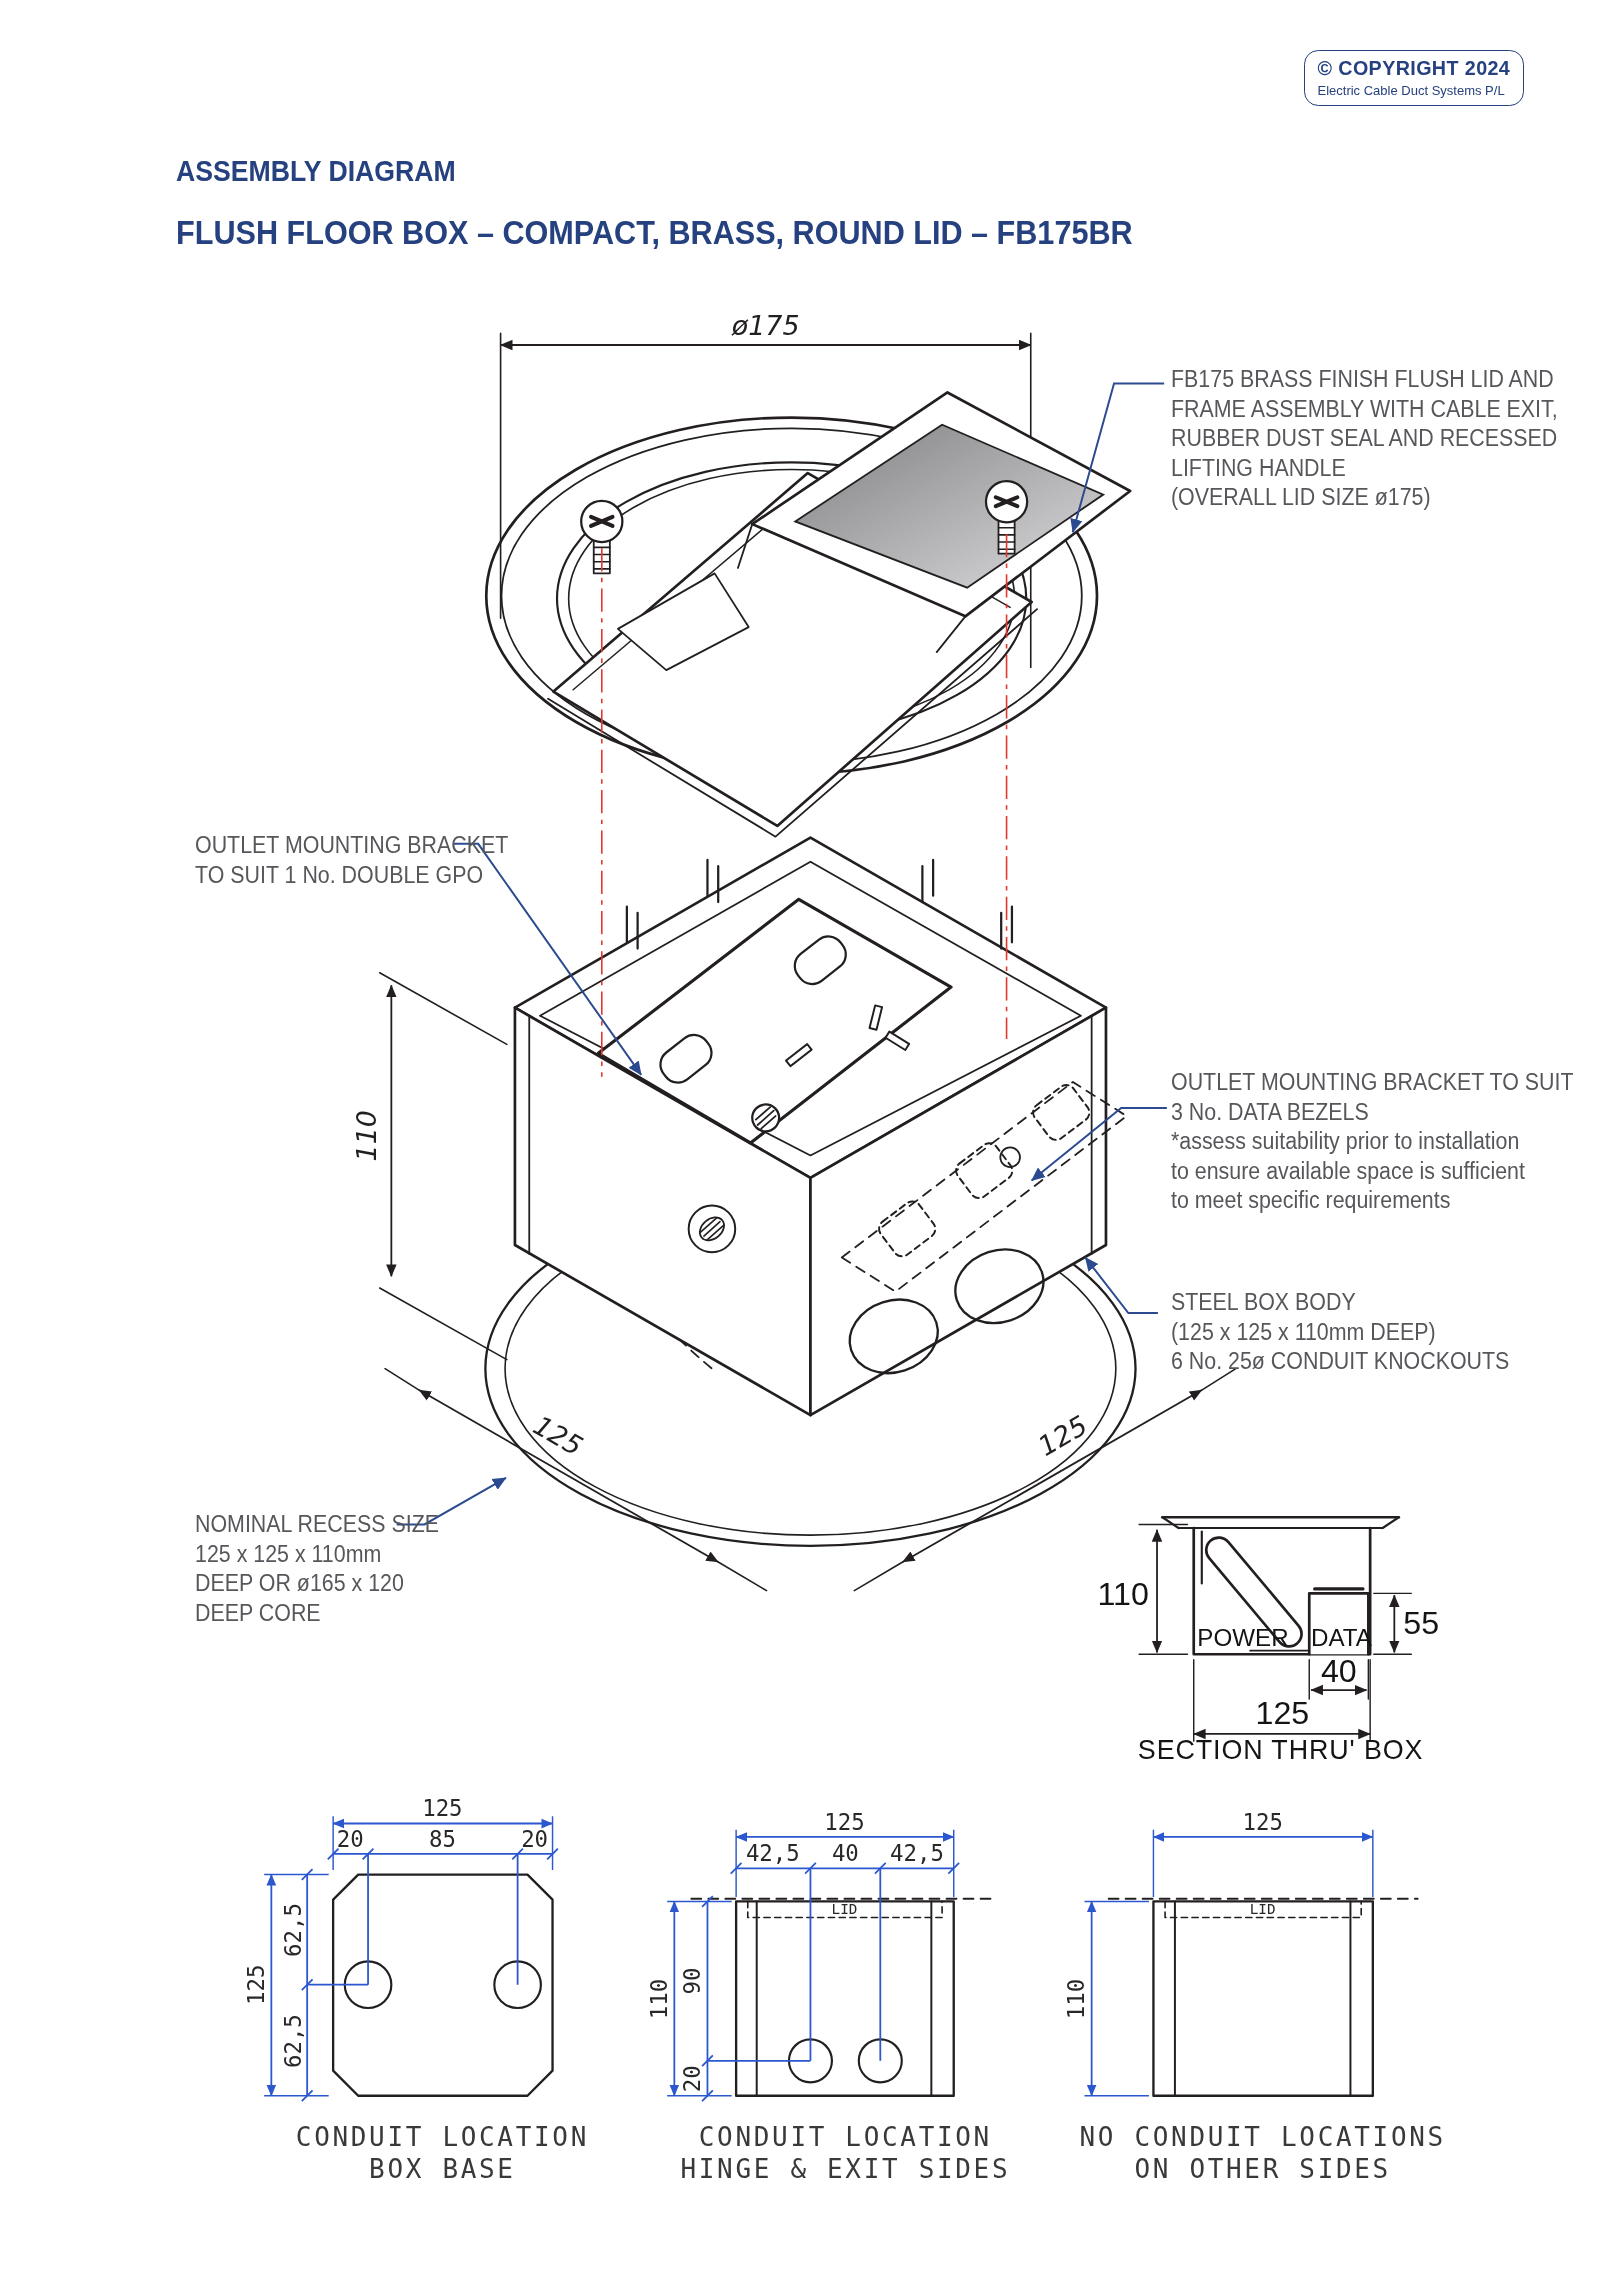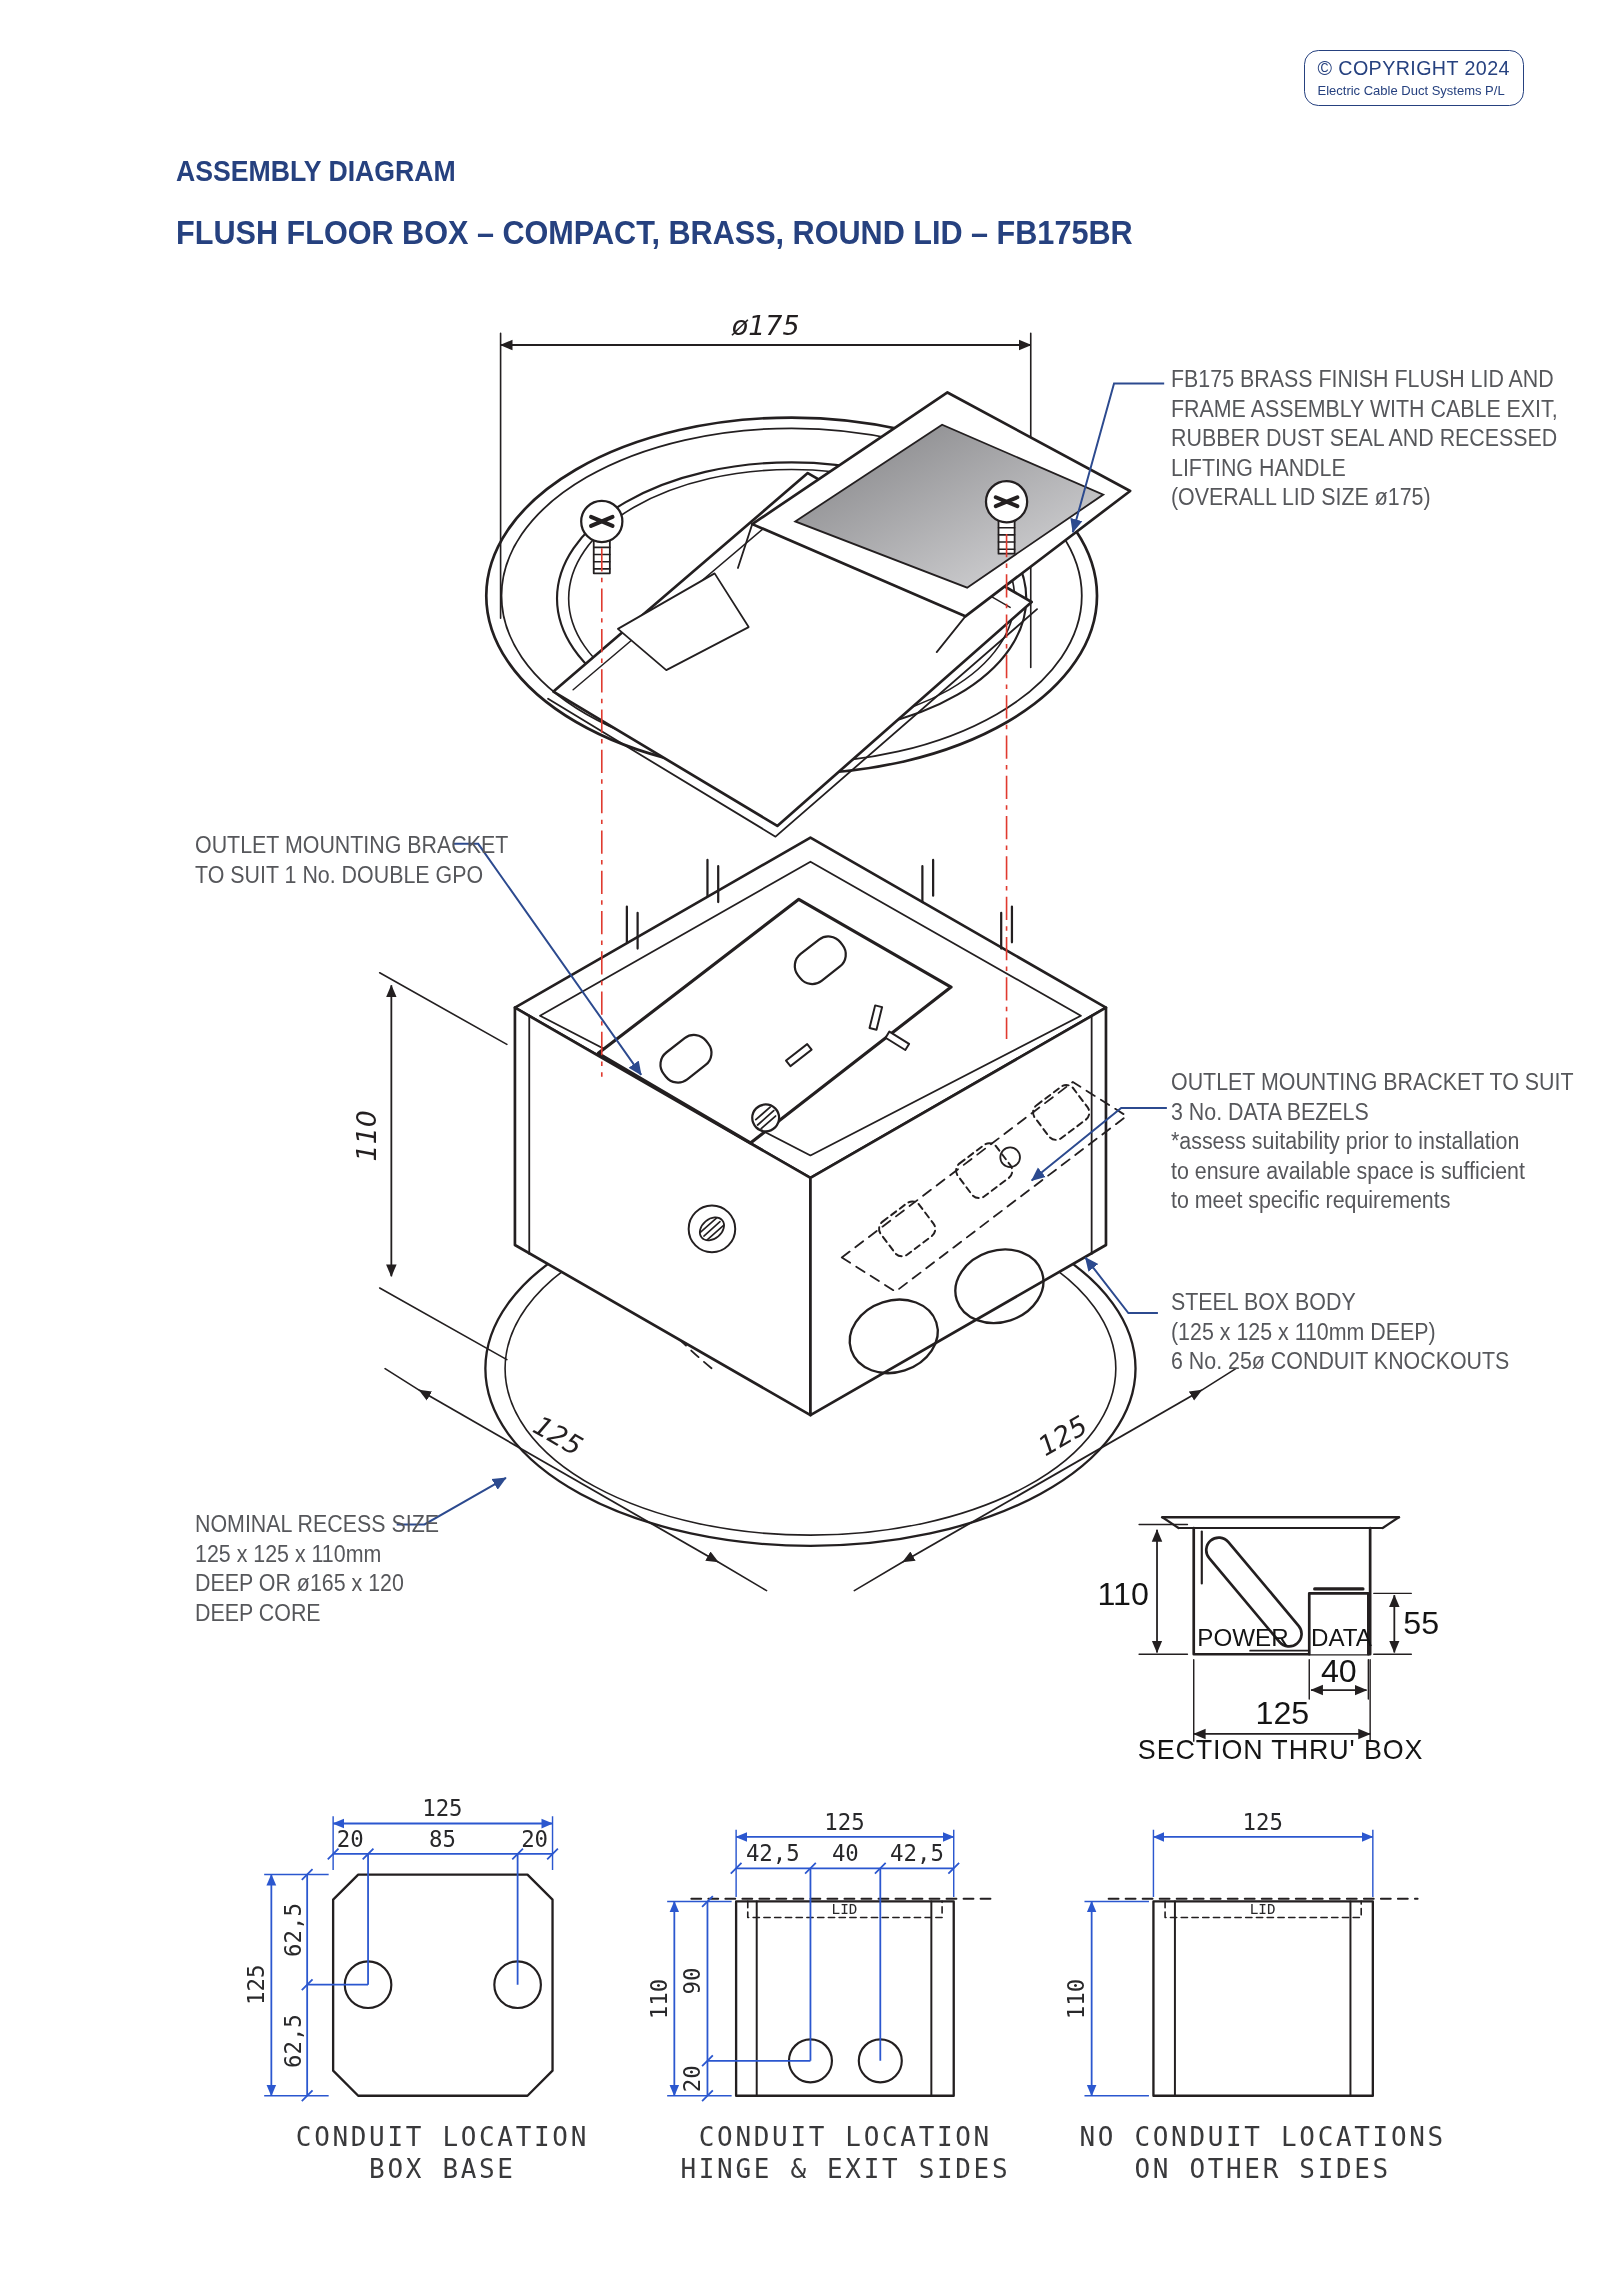--- a/index.html
+++ b/index.html
@@ -1,21 +1,21 @@
 <!DOCTYPE html>
 <html style="font-size:14.3px"><head>
 <meta charset="utf-8">
 <style>
   html,body{margin:0;padding:0;background:#ffffff;}
   .page{position:relative;width:1620px;height:2293px;background:#fff;overflow:hidden;
         font-family:"Liberation Sans",sans-serif;}
   
   .copyright{position:absolute;left:1304px;top:50px;width:195px;border:1.8px solid #26417f;
              border-radius:14.3px;padding:6.3px 10.7px 7.2px 12.5px;color:#26417f;}
-  .copyright .l1{font-size:19.7px;font-weight:400;letter-spacing:0.4px;white-space:nowrap;}
+  .copyright .l1{font-size:19.7px;font-weight:700;letter-spacing:0.4px;white-space:nowrap;}
   .copyright .l2{font-size:13px;margin-top:3px;white-space:nowrap;}
   .title1{position:absolute;left:176px;top:154px;font-size:29.6px;font-weight:700;color:#26417f;
           transform:scaleX(.9);transform-origin:left top;white-space:nowrap;letter-spacing:0px;}
   .title2{position:absolute;left:176px;top:213px;font-size:34px;font-weight:700;color:#26417f;
           transform:scaleX(.9);transform-origin:left top;white-space:nowrap;}
   
   .ann{position:absolute;color:#56575b;font-size:23px;line-height:29.6px;
        transform:scaleX(.93);transform-origin:left top;white-space:nowrap;}
   
   svg{position:absolute;left:0;top:0;}

